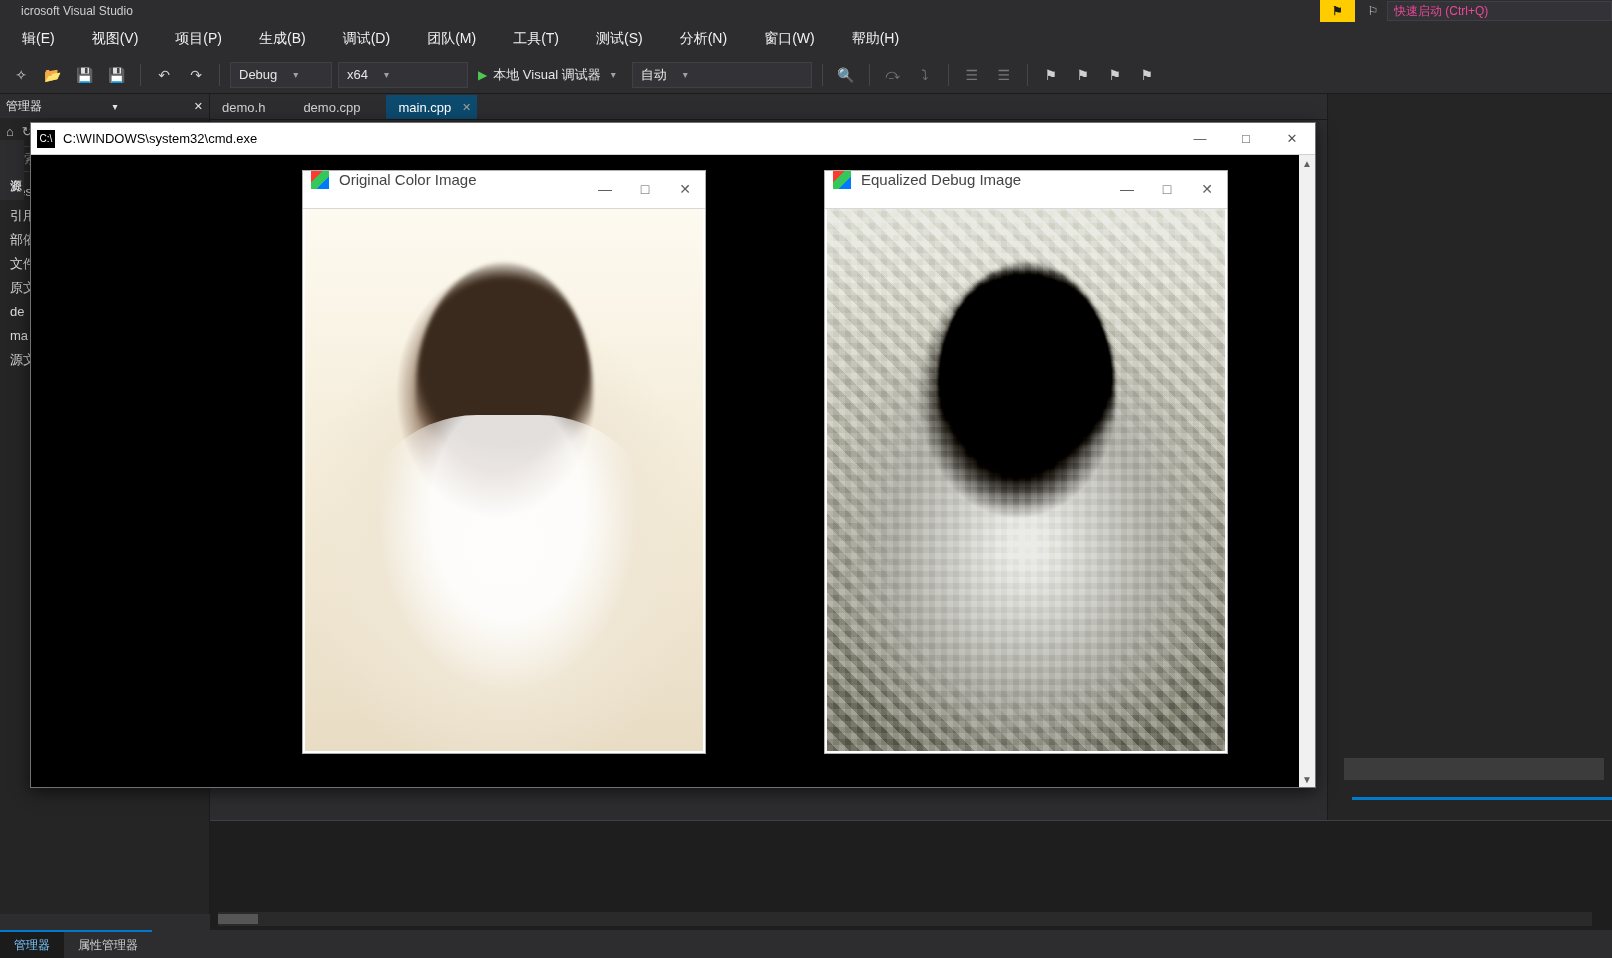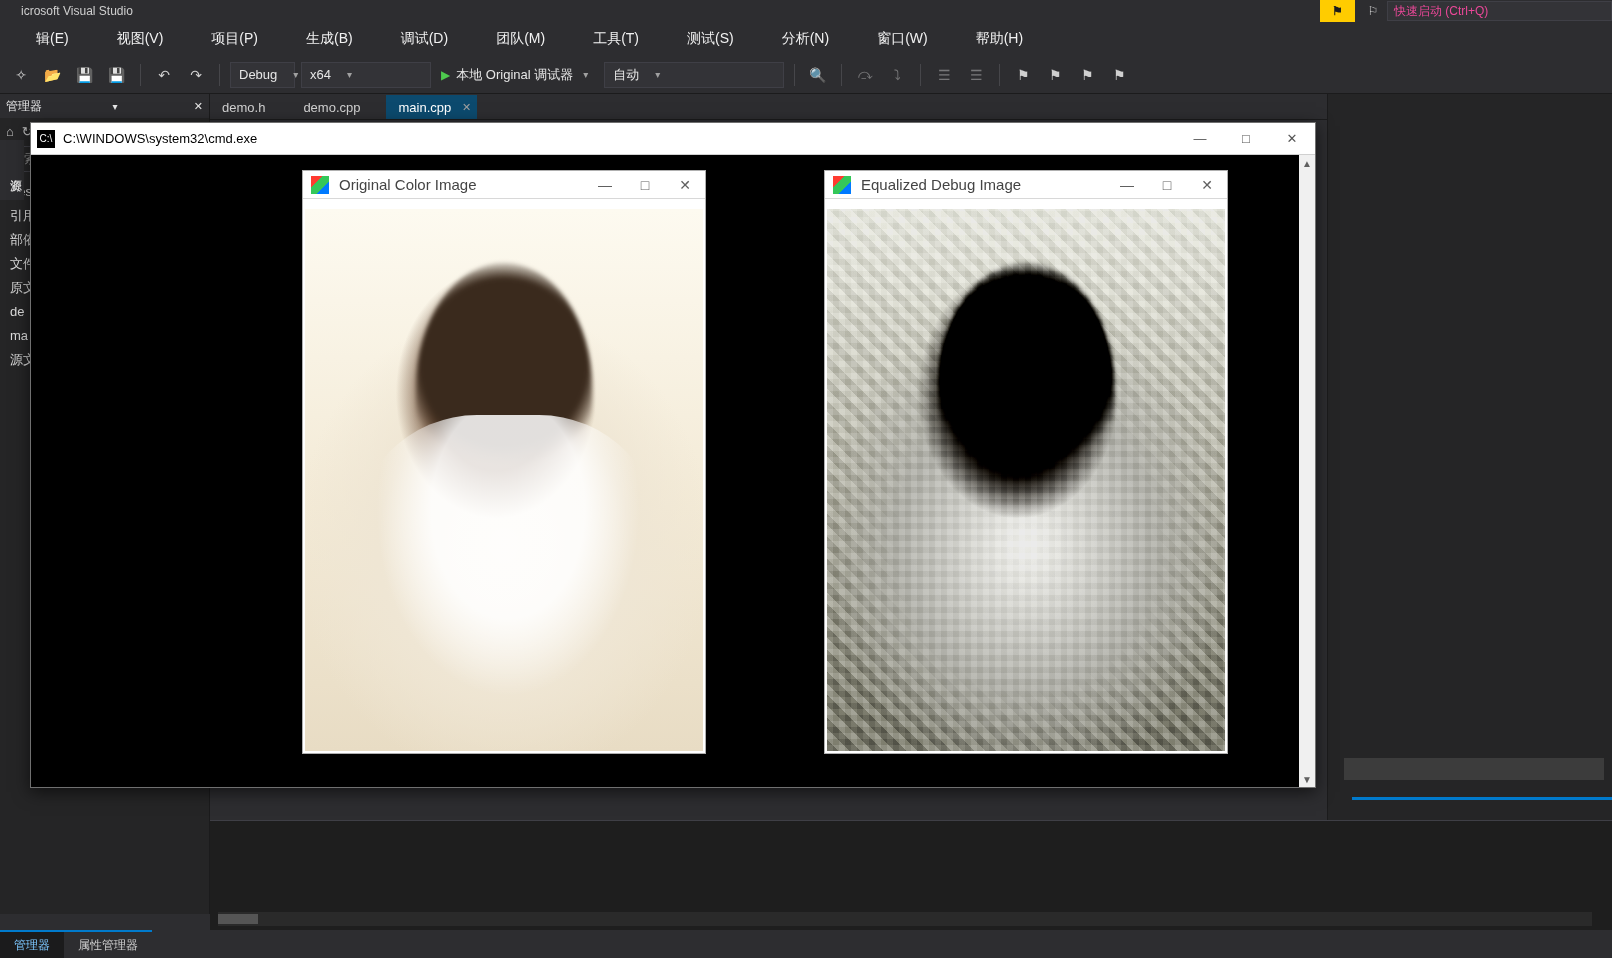--- a/index.html
+++ b/index.html
@@ -5,21 +5,21 @@
   * { margin: 0; padding: 0; box-sizing: border-box; font-family: "Segoe UI", "Microsoft YaHei", sans-serif; }
   body { background: #2d2d30; color: #f1f1f1; width: 1612px; height: 958px; overflow: hidden; position: relative; }
 
   
   .vs-titlebar { height: 22px; background: #2d2d30; display: flex; align-items: center; padding-left: 21px; font-size: 12px; color: #cfcfcf; }
   .vs-titlebar-gap { flex: 1; }
   .qs-box { width: 225px; height: 20px; background: #333337; border: 1px solid #3f3f46; color: #ec4899; font-size: 12px; display:flex; align-items:center; padding:0 6px;}
   .title-notif { width: 35px; height: 22px; background: #ffcc00; color:#1b1b1b; display:flex; align-items:center; justify-content:center; font-weight:bold; margin-right:4px;}
   .title-flag  { width: 28px; height: 22px; display:flex; align-items:center; justify-content:center; color:#d0d0d0;}
 
-  .vs-menubar { height: 34px; background: #2d2d30; display: flex; align-items: center; gap: 16px; padding-left: 20px; }
+  .vs-menubar { height: 34px; background: #2d2d30; display: flex; align-items: center; gap: 5px; padding-left: 6px; }
   .vs-menubar .mi { padding: 6px 16px; font-size: 14px; color: #f1f1f1; cursor: default; }
 
   .vs-toolbar { height: 38px; background: #2d2d30; border-bottom: 1px solid #1b1b1c; display: flex; align-items: center; gap: 6px; padding-left: 8px; }
   .tb-btn { width: 26px; height: 26px; display: flex; align-items: center; justify-content: center; color: #d0d0d0; font-size: 14px; border-radius:2px;}
   .tb-sep { width:1px; height:22px; background:#46464a; margin:0 4px;}
   .tb-combo { height: 26px; background: #333337; border:1px solid #3f3f46; color:#e6e6e6; font-size:13px; display:flex; align-items:center; padding:0 8px; gap:16px; }
   .tb-combo .caret { font-size:10px; color:#a0a0a0; }
   .tb-debug { height:26px; display:flex; align-items:center; gap:6px; padding:0 10px 0 4px; color:#e6e6e6; font-size:13px;}
   .tb-debug .play { color:#4ec94e; font-size:12px;}
 
@@ -54,21 +54,21 @@
   .cmdwin-ctrls { margin-left:auto; display:flex;}
   .cmdwin-ctrls .wc { width:46px; height:30px; display:flex; align-items:center; justify-content:center; color:#555;}
   .cmdwin-body { position:absolute; top:32px; left:0; right:16px; bottom:0; background:#000;}
   .cmdwin-scroll { position:absolute; top:32px; right:0; width:16px; bottom:0; background:#f0f0f0;}
   .cmdwin-scroll .up,.cmdwin-scroll .dn{ height:16px; display:flex; align-items:center; justify-content:center; color:#606060; font-size:10px;}
   .cmdwin-scroll .track{ position:absolute; top:16px; bottom:16px; left:0; right:0;}
   .cmdwin-scroll .dn{ position:absolute; bottom:0; left:0; right:0;}
 
   
   .imgwin { position:absolute; background:#fff; border:1px solid #b0b0b0; box-shadow:0 2px 10px rgba(0,0,0,.45);}
-  .imgwin .bar { height:28px; background:#ffffff; display:flex; align-items:center; padding:0 0 0 8px; font-size:15px; color:#444; border-bottom:1px solid #d8d8d8;}
+  .imgwin .bar { height:38px; background:#ffffff; display:flex; align-items:flex-start; padding:0 0 0 8px; font-size:15px; color:#444; border-bottom:1px solid #d8d8d8;}
   .imgwin .bar .ocv-ico { width:18px; height:18px; margin-right:10px; background:
       linear-gradient(135deg,#ff3b30 0 33%,#34c759 33% 66%,#007aff 66% 100%);}
   .imgwin .bar .spacer{flex:1;}
   .imgwin .bar .wc { width:40px; height:36px; display:flex; align-items:center; justify-content:center; color:#606060; font-size:14px;}
   .imgwin .content { position:absolute; top:38px; left:2px; right:2px; bottom:2px; overflow:hidden;}
 
   
   .photo-orig { width:100%; height:100%; position:relative;
      background:
        radial-gradient(ellipse 60% 55% at 48% 34%, #b78a63 0%, #6b4a33 26%, rgba(0,0,0,0) 42%),
@@ -133,31 +133,31 @@
 
 <div class="vs-toolbar">
   <div class="tb-btn">✧</div>
   <div class="tb-btn">📂</div>
   <div class="tb-btn">💾</div>
   <div class="tb-btn">💾</div>
   <div class="tb-sep"></div>
   <div class="tb-btn">↶</div>
   <div class="tb-btn">↷</div>
   <div class="tb-sep"></div>
-  <div class="tb-combo" style="width:65px">
+  <div class="tb-combo" style="width:102px">
     <span>Debug</span>
     <span class="caret">▾</span>
   </div>
   <div class="tb-combo" style="width:130px">
     <span>x64</span>
     <span class="caret">▾</span>
   </div>
   <div class="tb-debug">
     <span class="play">▶</span>
-    <span>本地 Original 调试器</span>
+    <span>本地 Visual 调试器</span>
     <span class="caret" style="font-size:10px;color:#a0a0a0;margin-left:4px;">▾</span>
   </div>
   <div class="tb-combo" style="width:180px">
     <span>自动</span>
     <span class="caret">▾</span>
   </div>
   <div class="tb-sep"></div>
   <div class="tb-btn">🔍</div>
   <div class="tb-sep"></div>
   <div class="tb-btn" style="opacity:.45">⤼</div>

